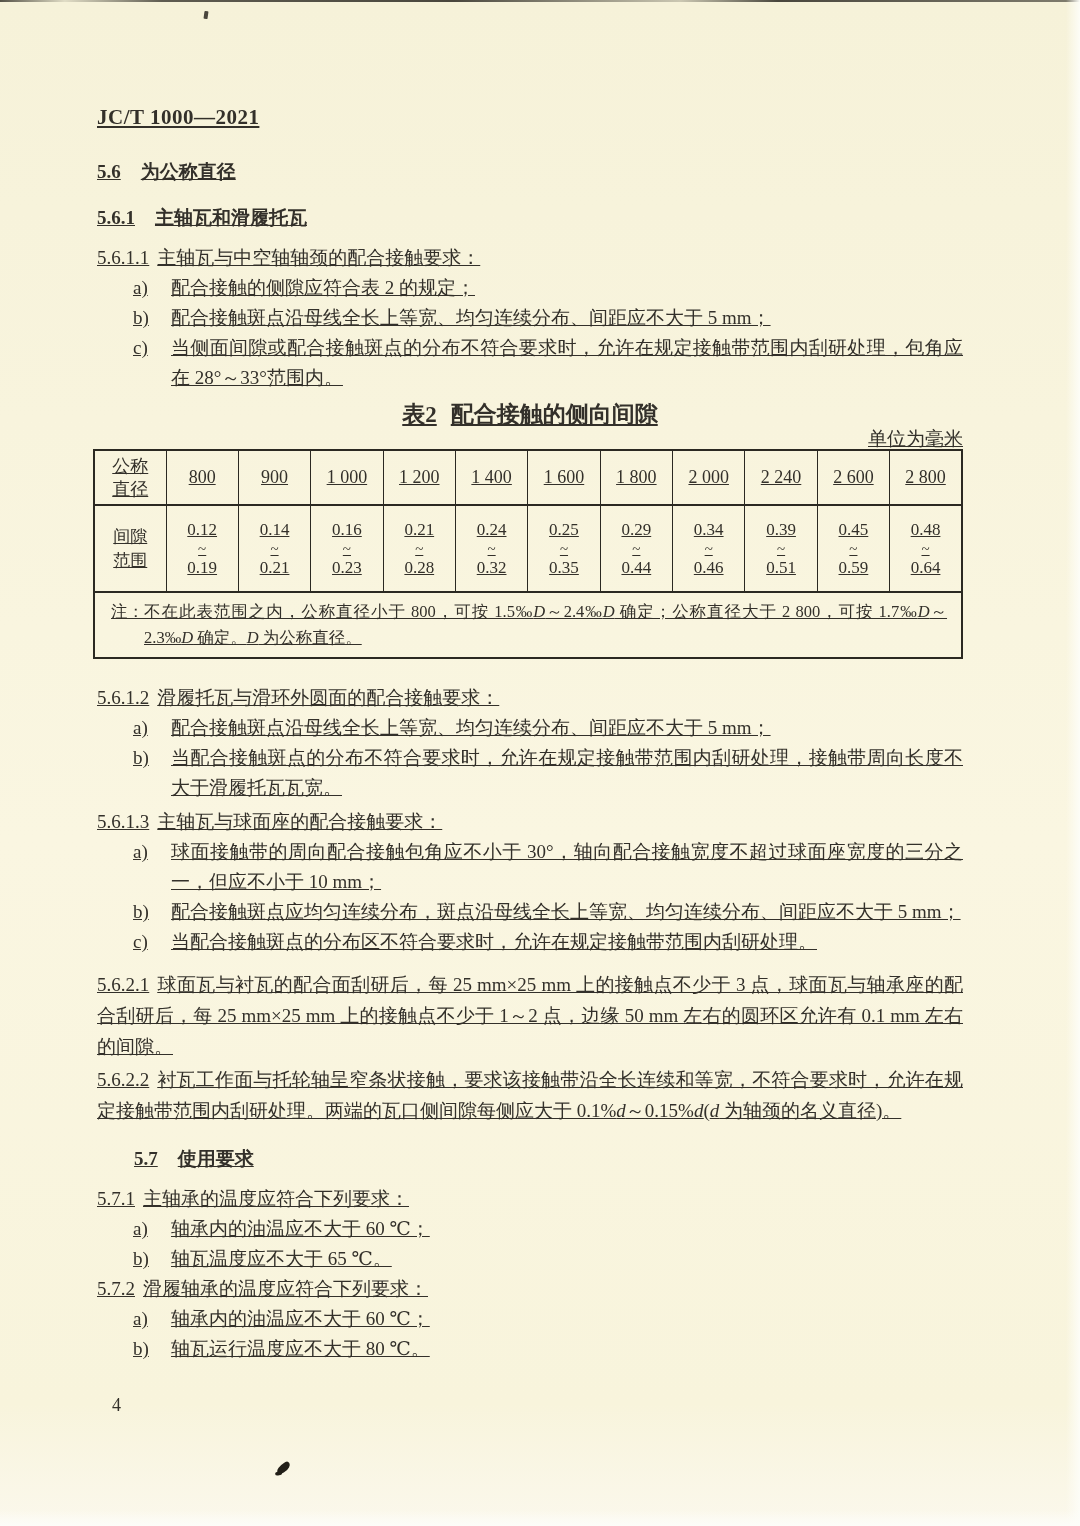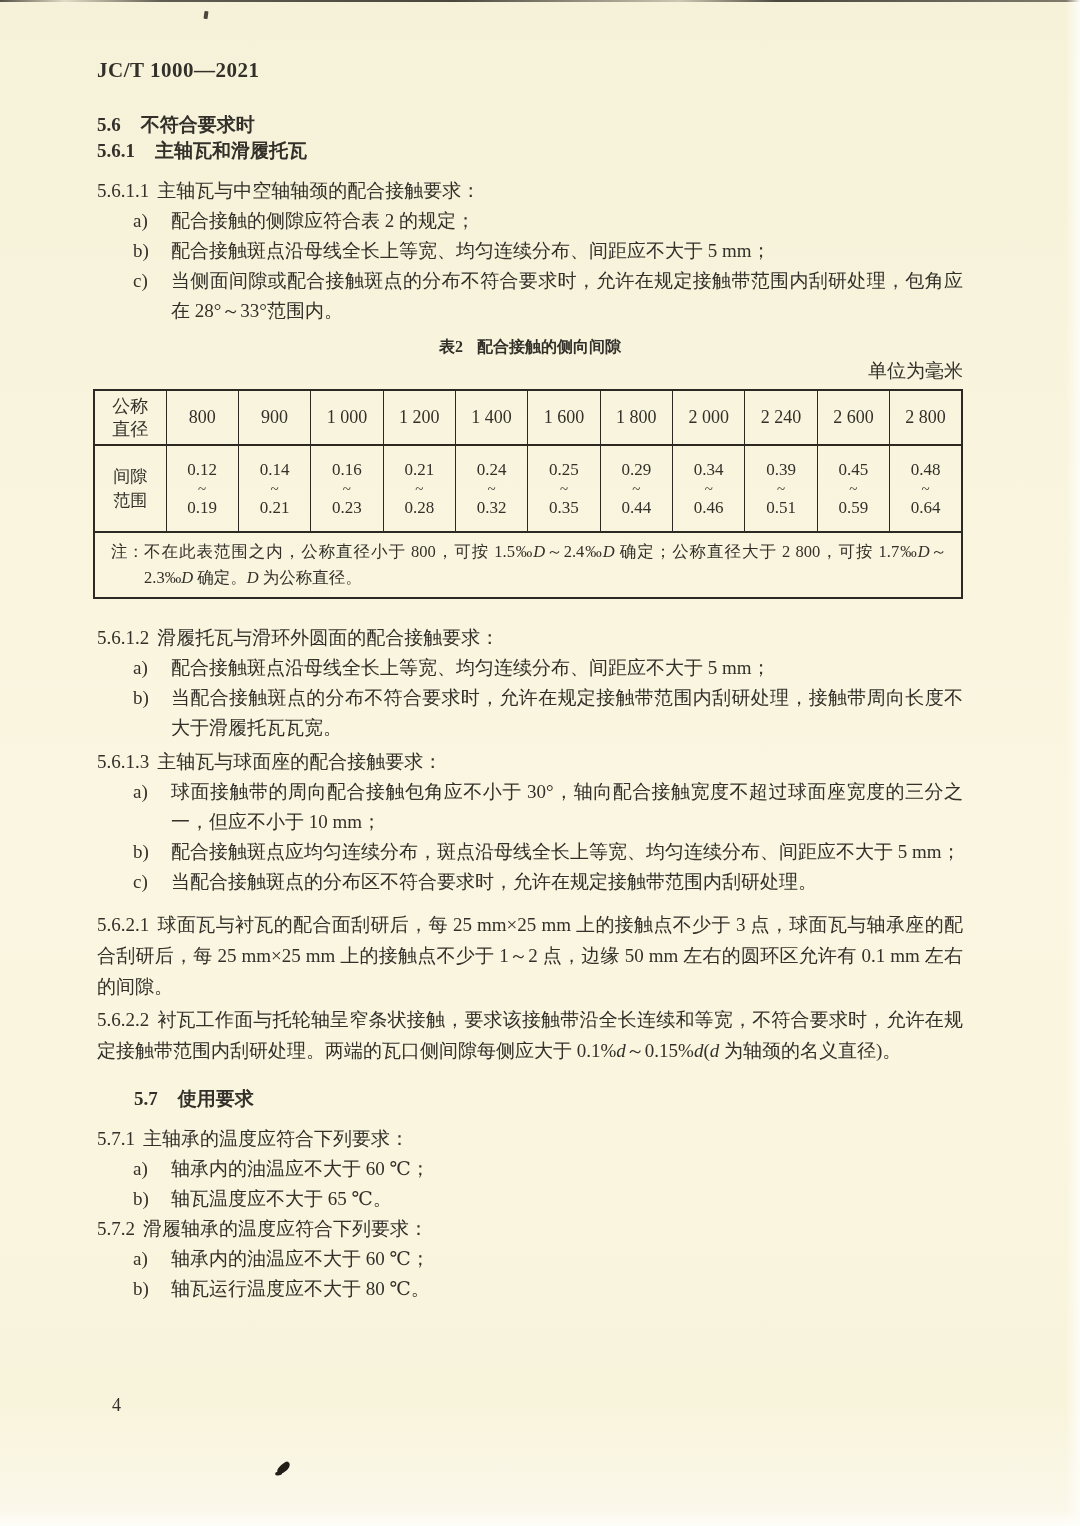--- a/index.html
+++ b/index.html
@@ -16,43 +16,43 @@
     background:linear-gradient(90deg,rgba(30,28,22,.75) 0%,rgba(30,28,22,.1) 6%,rgba(30,28,22,.7) 15%,rgba(30,28,22,.8) 42%,rgba(30,28,22,.2) 63%,rgba(30,28,22,.8) 72%,rgba(30,28,22,.55) 100%);}
   .edge-right{position:absolute;right:0;top:0;width:14px;height:100%;
     background:linear-gradient(270deg,#fdfdf7 0%,rgba(253,253,247,0) 100%);}
   .edge-bottom{position:absolute;left:0;bottom:0;width:100%;height:16px;
     background:linear-gradient(0deg,#fdfdf9 0%,rgba(253,253,249,0) 100%);}
   .speck{position:absolute;left:204px;top:11px;width:4px;height:8px;background:#4a463d;border-radius:1px;transform:rotate(8deg);}
   .smudge{position:absolute;left:276px;top:1464px;width:15px;height:8px;background:#221f18;
     border-radius:80% 20% 65% 35%/60% 40% 70% 30%;transform:rotate(-32deg);}
   .smudge:after{content:"";position:absolute;left:-3px;top:4px;width:7px;height:4px;background:#221f18;border-radius:50%;transform:rotate(20deg);}
 
-  .content{position:absolute;left:97px;top:0;width:866px;padding-top:58px;font-size:19px;line-height:30px;}
+  .content{position:absolute;left:97px;top:0;width:866px;padding-top:105px;font-size:19px;line-height:30px;text-decoration:underline;}
 
   .doc-code{font-size:21px;font-weight:700;line-height:24px;letter-spacing:.5px;}
   .h-sec{font-family:"Liberation Sans","DejaVu Sans",sans-serif;font-weight:700;font-size:19px;line-height:26px;}
   .h-sec .num{margin-right:20px;font-family:"Liberation Serif","DejaVu Serif",serif;}
   #h56{margin-top:30px;}
-  #h561{}
+  #h561{margin-top:20px;}
   #h562{margin-top:6px;}
   #h57{margin-top:20px;margin-left:37px;}
 
   .para{margin-top:10px;text-align:justify;}
   .para .num{margin-right:8px;} .mt24{margin-top:24px;} .mt4{margin-top:4px;} .mt12{margin-top:12px;} .mt2{margin-top:2px;} .mt0{margin-top:0;}
   .lh31{line-height:31px;}
 
   .item{display:flex;text-align:justify;}
   .item-label{flex:none;width:38px;margin-left:36px;}
   .item-text{flex:1;}
 
-  .caption{margin-top:8px;text-align:center;font-family:"Liberation Sans","DejaVu Sans",sans-serif;font-weight:700;font-size:16px;line-height:26px;}
+  .caption{margin-top:8px;text-align:center;font-family:"Liberation Sans","DejaVu Sans",sans-serif;font-weight:700;font-size:23px;line-height:26px;}
   .caption .cap-label{margin-right:14px;font-family:"Liberation Serif","DejaVu Serif",serif;}
   .unit{margin-top:1px;text-align:right;font-size:19px;line-height:20px;}
 
-  table.t2{border-collapse:collapse;table-layout:fixed;width:870px;margin-left:-4px;border:2px solid #2b2922;margin-top:8px;}
+  table.t2{border-collapse:collapse;table-layout:fixed;width:870px;margin-left:-4px;border:2px solid #2b2922;}
   table.t2 td{border:1px solid #2b2922;text-align:center;vertical-align:middle;padding:0;}
   tr.row-head td{border-bottom:2px solid #2b2922;height:53px;font-size:18px;line-height:23px;}
   tr.row-range td{height:85px;font-size:17px;line-height:24px;}
   tr.row-range .tilde{line-height:14px;font-size:15px;}
   tr.row-note td{border-top:2px solid #2b2922;height:52px;text-align:left;font-size:16.5px;line-height:26px;padding:6px 14px 6px 16px;}
   .stub{font-size:18px;line-height:25px;}
   .note{display:flex;}
   .note-label{flex:none;}
   .note-body{flex:1;text-align:justify;}
   .var{font-style:italic;font-family:"Liberation Serif","DejaVu Serif",serif;}
@@ -67,21 +67,21 @@
   <div class="edge-right"></div>
   <div class="edge-bottom"></div>
   <div class="speck"></div>
   <div class="smudge"></div>
 
   <div class="content">
 
     <div class="doc-code">JC/T 1000—2021</div>
 
     <div class="h-sec" id="h56">
-      <span class="num">5.6</span><span>不符合要求时</span>
+      <span class="num">5.6</span><span>为公称直径</span>
     </div>
 
     <div class="h-sec" id="h561">
       <span class="num">5.6.1</span><span>主轴瓦和滑履托瓦</span>
     </div>
 
     <div class="para mt12">
       <span class="num">5.6.1.1</span><span>主轴瓦与中空轴轴颈的配合接触要求：</span>
     </div>
     <div class="item">

